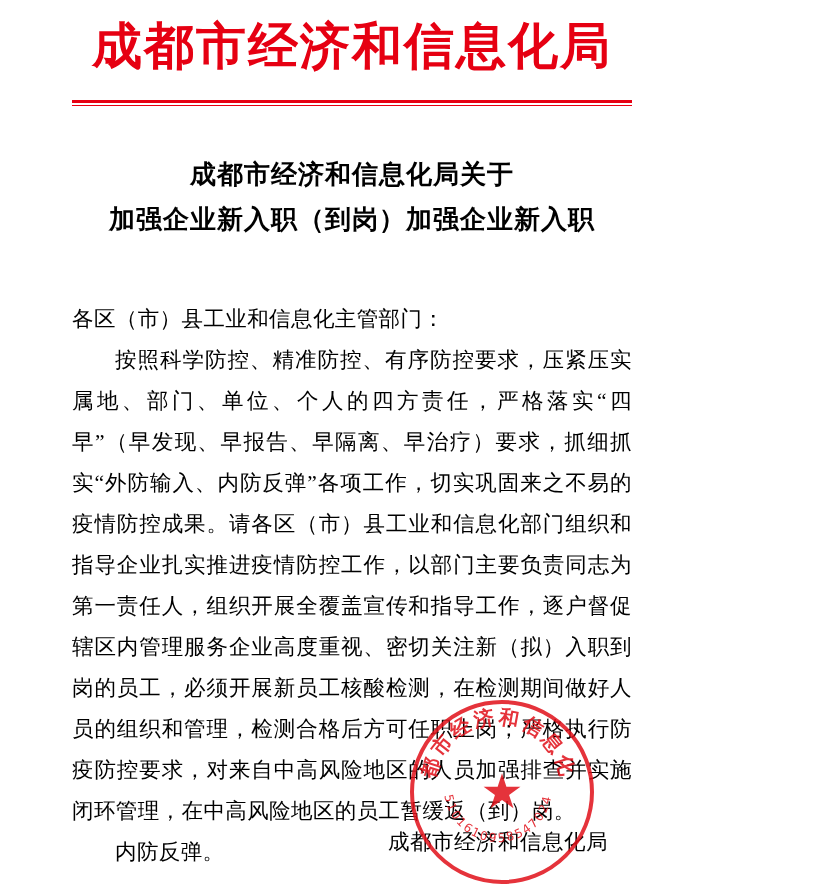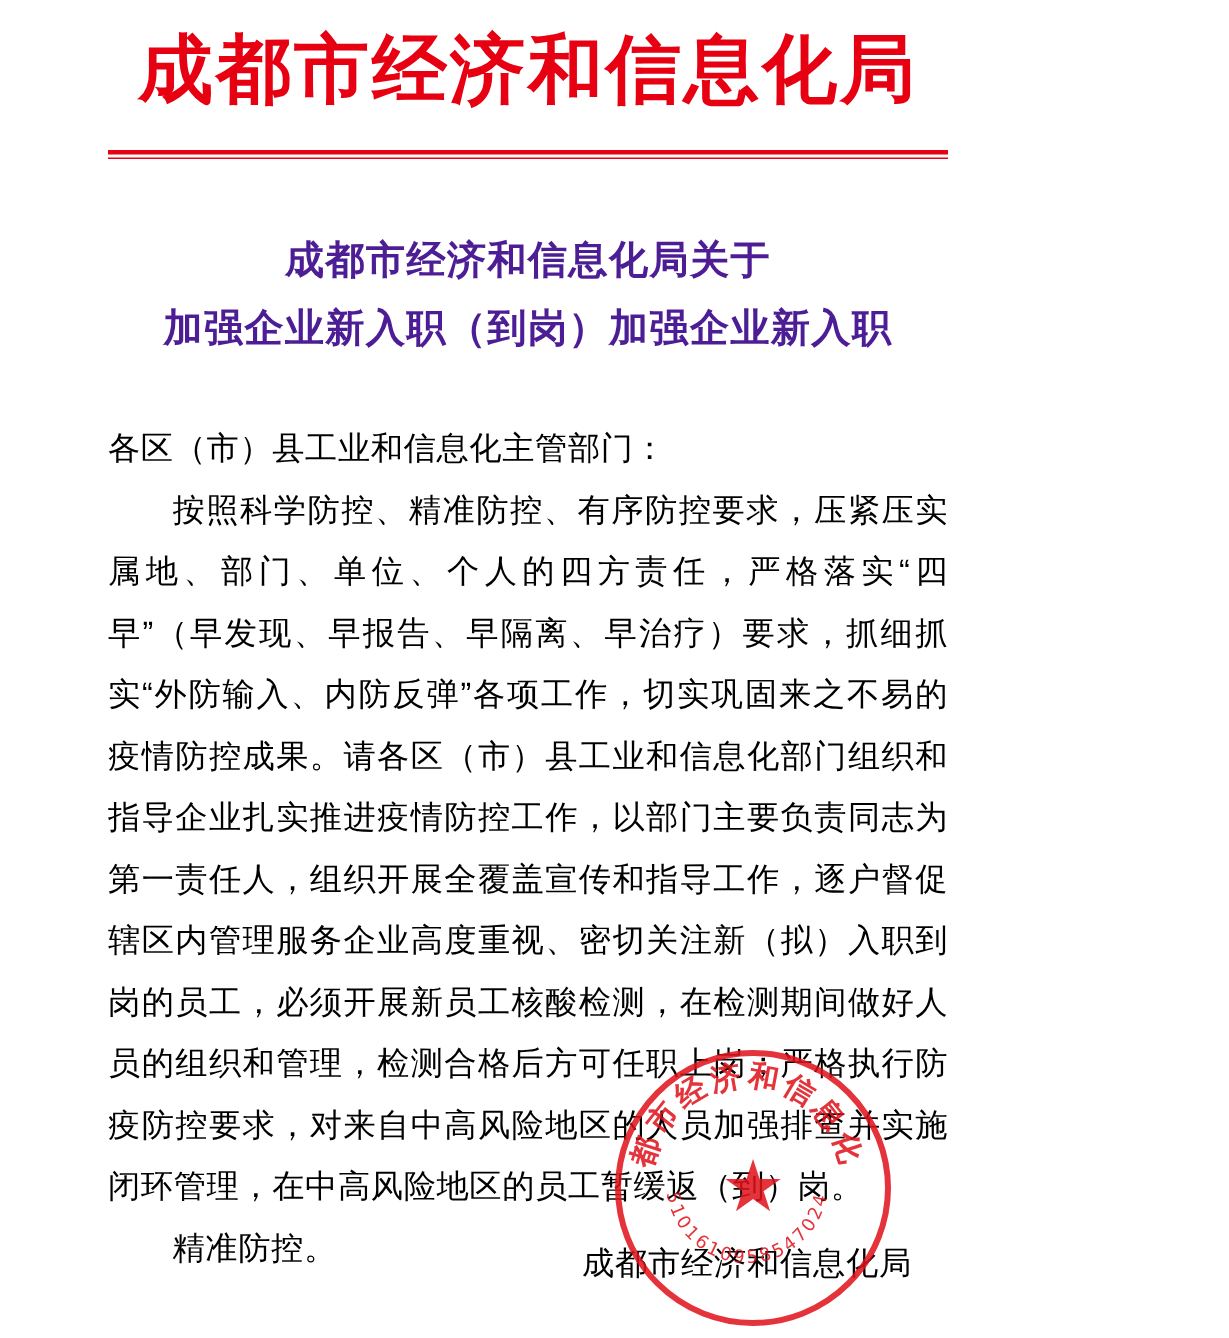--- a/index.html
+++ b/index.html
@@ -54,30 +54,30 @@
 
   
   .doc-title {
     margin-top: 46px;
     text-align: center;
     font-family: "DejaVu Sans", sans-serif;
     font-weight: bold;
     font-size: 26px;
     line-height: 1.75;
     letter-spacing: 1px;
-    color: #4c1d95;
+    color: #000000;
   }
   .doc-title div {
     white-space: nowrap;
   }
 
   
   .body-text {
-    margin-top: 36px;
-    font-family: Liberation Sans, sans-serif;
+    margin-top: 56px;
+    font-family: Liberation Serif, serif;
     font-size: 21.5px;
     line-height: 41px;
     text-align: justify;
     text-justify: inter-ideograph;
     letter-spacing: 0.4px;
   }
   .body-text p {
     margin: 0;
   }
   .indent {
@@ -138,21 +138,21 @@
   </div>
 
   <div class="doc-title">
     <div>成都市经济和信息化局关于</div>
     <div>加强企业新入职（到岗）加强企业新入职</div>
   </div>
 
   <div class="body-text">
     <p>各区（市）县工业和信息化主管部门：</p>
     <p class="indent">按照科学防控、精准防控、有序防控要求，压紧压实属地、部门、单位、个人的四方责任，严格落实“四早”（早发现、早报告、早隔离、早治疗）要求，抓细抓实“外防输入、内防反弹”各项工作，切实巩固来之不易的疫情防控成果。请各区（市）县工业和信息化部门组织和指导企业扎实推进疫情防控工作，以部门主要负责同志为第一责任人，组织开展全覆盖宣传和指导工作，逐户督促辖区内管理服务企业高度重视、密切关注新（拟）入职到岗的员工，必须开展新员工核酸检测，在检测期间做好人员的组织和管理，检测合格后方可任职上岗；严格执行防疫防控要求，对来自中高风险地区的人员加强排查并实施闭环管理，在中高风险地区的员工暂缓返（到）岗。</p>
-    <p class="indent">精准防控。</p>
+    <p class="indent">内防反弹。</p>
   </div>
 
   <div class="sign-block">
     <div class="sign-line">成都市经济和信息化局</div>
   </div>
 
   <div class="seal">
     <svg width="168" height="168" viewBox="0 0 168 168" aria-hidden="true">
       <defs>
         <path id="sealTop" d="M 20,84 A 64,64 0 0 1 148,84" fill="none"></path>

